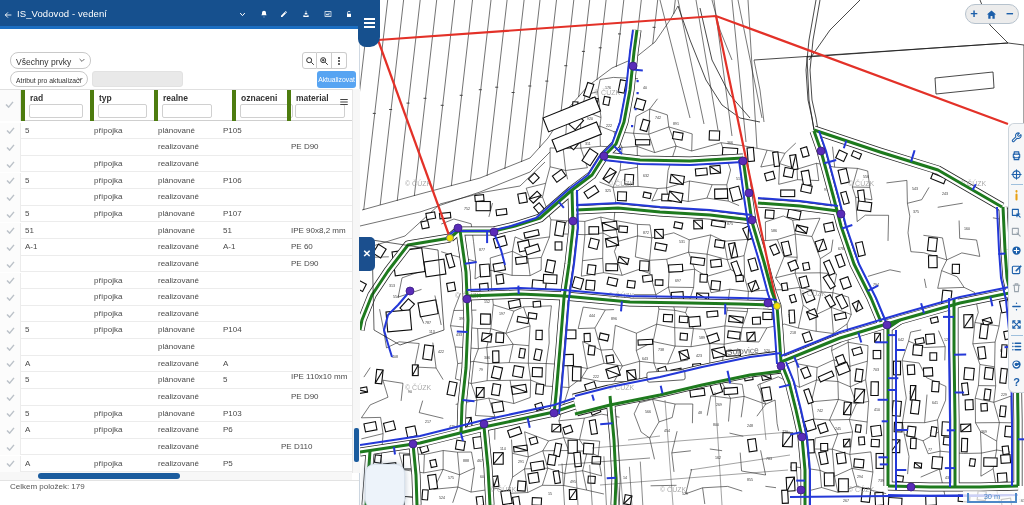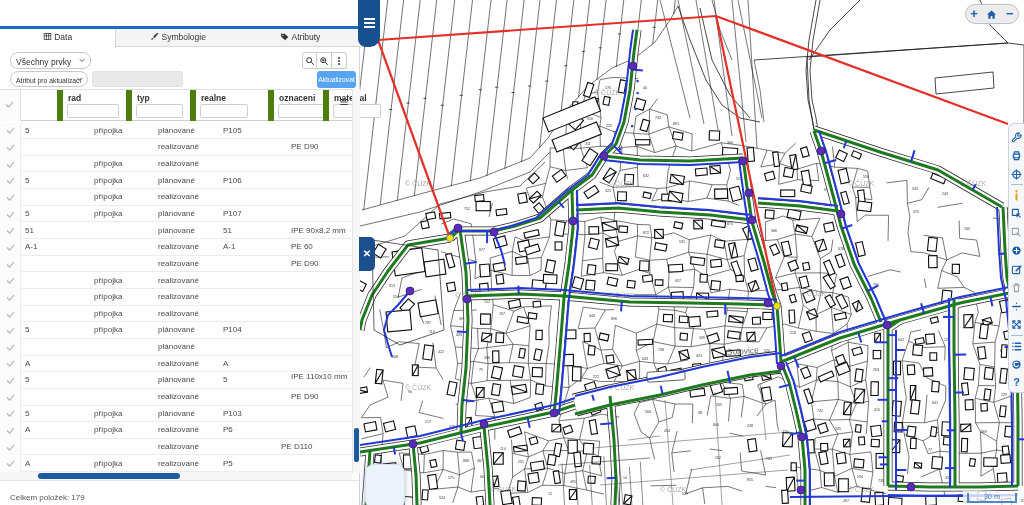--- a/index.html
+++ b/index.html
@@ -13,34 +13,34 @@
 .tab.active { background:#fff; border-right:1px solid #d8d8d8; height:19px; z-index:2; }
 .sel { position:absolute; border:1px solid #c9c9c9; border-radius:8px; background:#fff; font-size:8.5px; color:#333; }
 .sel .cv { position:absolute; right:5px; top:50%; margin-top:-2.5px; width:6px; height:5px; }
 #btns { position:absolute; left:302px; top:52px; height:17px; display:flex; }
 #btns .b { width:15px; height:17px; border:1px solid #ccc; border-left:none; background:#fff; display:flex; align-items:center; justify-content:center; }
 #btns .b:first-child { border-left:1px solid #ccc; border-radius:3px 0 0 3px; }
 #btns .b:last-child { border-radius:0 3px 3px 0; }
 #dis { position:absolute; left:92px; top:71px; width:91px; height:16px; background:#e9e9e9; border:1px solid #e2e2e2; border-radius:3px; }
 #akt { position:absolute; left:317px; top:70.5px; width:39px; height:17px; background:#57a4f2; color:#fff; font-size:6.8px; border-radius:3px; text-align:center; line-height:17px; }
 #thead { position:absolute; left:0; top:89px; width:352px; height:31.5px; background:#fff; border-top:1px solid #e0e0e0; border-bottom:1px solid #cfcfcf; }
-.hcol { position:absolute; top:0; height:31px; border-left:6px solid #4d7c0f;margin-left:36px; }
+.hcol { position:absolute; top:0; height:31px; border-left:4px solid #4d7c0f; }
 .hlab { font-size:8.5px; font-weight:bold; color:#333; margin:3px 0 0 5px; }
 .hfil { position:absolute; left:4px; right:7px; top:14px; height:14px; border:1px solid #d0d0d0; border-radius:2px; background:#fff; }
 #chkhead { position:absolute; left:0; top:0; width:21px; height:31px; border-right:1px solid #e4e4e4; background:#fbfbfb; }
 #burger3 { position:absolute; right:3px; top:3px; color:#444; }
 .trow { position:absolute; left:0; width:352px; border-bottom:1px solid #ececec; background:#fff; }
 .cell { position:absolute; font-size:8px; color:#4a4a4a; line-height:16.65px; white-space:nowrap; overflow:hidden; }
 .chk { position:absolute; width:21px; border-right:1px solid #ececec; background:#fcfcfc; display:flex; align-items:center; justify-content:center; }
 #vscroll { position:absolute; left:352px; top:89px; width:8px; height:384px; background:#f7f7f7; border-left:1px solid #e6e6e6; }
 #vthumb { position:absolute; left:1px; top:339px; width:5px; height:34px; background:#1b5c9e; border-radius:2px; }
 #hscroll { position:absolute; left:0px; top:471.5px; width:352px; height:8.5px; background:#f7f7f7; }
 #hthumb { position:absolute; left:38px; top:1.5px; width:142px; height:6px; background:#1b5c9e; border-radius:3px; }
 #foot { position:absolute; left:0; top:480px; width:359px; height:25px; border-top:1px solid #e3e3e3; font-size:8px; color:#555; background:#fff; }
-#foot span { position:absolute; left:10px; top:12px; }
+#foot span { position:absolute; left:10px; top:1px; }
 #map { position:absolute; left:360px; top:0; width:664px; height:505px; background:#fff; overflow:hidden; }
 #burgerbox { position:absolute; left:358px; top:0; width:22px; height:47px; background:#16508e; border-radius:0 0 10px 8px; z-index:6; }
 #burgerbox .bar { position:absolute; left:6px; width:10.5px; height:2.2px; background:#fff; }
 #closer { position:absolute; left:359px; top:237px; width:16px; height:34px; background:#1b4f8e; border-radius:0 5px 5px 0; z-index:6; color:#fff; font-size:10px; font-weight:bold; text-align:center; line-height:34px; }
 #zoompill { position:absolute; left:965px; top:4px; width:54px; height:20px; background:#ececec; border:1px solid #b6c2cd; border-radius:10px; z-index:6; display:flex; align-items:center; justify-content:space-around; color:#1c5faa; }
 #zoompill .z { font-size:13px; font-weight:bold; line-height:18px; }
 #rtool { position:absolute; left:1008px; top:123px; width:16px; height:270px; background:#f6f7f8; border:1px solid #ccd4db; border-right:none; border-radius:6px 0 0 6px; z-index:6; display:flex; flex-direction:column; align-items:center; padding-top:4px; }
 .tbi { height:18.6px; display:flex; align-items:center; justify-content:center; }
 .tbsep { width:12px; height:1px; background:#9fc0dd; margin:1px 0; }
 #ovw { position:absolute; left:365px; top:464px; width:40px; height:45px; background:#edf3fa; border:1px solid #d9e2ec; border-radius:9px; box-shadow:0 0 6px rgba(120,140,160,.5); z-index:6; }
@@ -2805,34 +2805,45 @@
   </div>
   <div id="vscroll">
       <div id="vthumb"></div>
     </div>
   <div id="hscroll">
       <div id="hthumb"></div>
     </div>
   <div id="foot">
       <span>Celkem položek: 179</span>
     </div>
+  <div id="hdr">
+    <svg class="hic" style="left:4px;top:11px" width="8" height="8" viewBox="0 0 24 24" fill="none" stroke="#fff" stroke-width="2.6" stroke-linecap="round">
+        <path d="M21 12 H4 M11 5 l-7 7 7 7"></path>
+      </svg>
+    <div class="title">IS_Vodovod - vedení</div>
+    <svg class="hic" style="left:239px;top:11px" width="7" height="7" viewBox="0 0 24 24" fill="none" stroke="#fff" stroke-width="3.4">
+        <path d="M4 7 l8 9 8 -9"></path>
+      </svg>
+    <svg class="hic" style="left:260px;top:10px" width="8" height="8" viewBox="0 0 24 24" fill="#fff">
+        <path d="M12 2 a6 6 0 0 0 -6 6 v4 l-2 4 h16 l-2 -4 V8 a6 6 0 0 0 -6 -6 M10 20 a2 2 0 0 0 4 0"></path>
+      </svg>
+    <svg class="hic" style="left:280px;top:10px" width="8" height="8" viewBox="0 0 24 24" fill="#fff">
+        <path d="M3 17 L14 6 l4 4 L7 21 H3 Z M15 5 l2-2 4 4-2 2 Z"></path>
+      </svg>
+    <svg class="hic" style="left:302px;top:10px" width="8" height="8" viewBox="0 0 24 24" fill="#fff">
+        <path d="M11 2 h2 v7 h4 l-5 6 -5 -6 h4 Z M4 17 l2 -3 h2 l-1 3 h10 l-1 -3 h2 l2 3 v4 H4 Z"></path>
+      </svg>
+    <svg class="hic" style="left:324px;top:10px" width="8" height="8" viewBox="0 0 24 24" fill="#fff">
+        <path d="M2 4 h20 v16 H2 Z M4 6 v12 h16 V6 Z M5 16 l4 -6 3 4 2 -2 4 4 Z M15 8 a1.8 1.8 0 1 0 .1 0 Z" fill-rule="evenodd"></path>
+      </svg>
+    <svg class="hic" style="left:345px;top:10px" width="8" height="8" viewBox="0 0 24 24" fill="#fff">
+        <path d="M7 11 V8 a5 5 0 0 1 9.5 -2 l-1.8 .8 A3 3 0 0 0 9 8 v3 h9 v10 H6 V11 Z"></path>
+      </svg>
+  </div>
   <div id="hdrline"></div>
-  <div id="tabs">
-    <div class="tab active" style="left:0;width:116px"><svg width="9" height="9" viewBox="0 0 24 24" style="vertical-align:-1px" fill="none" stroke="#333" stroke-width="2">
-          <rect x="3" y="4" width="18" height="16"></rect>
-          <path d="M3 10 h18 M9 4 v16 M15 4 v16"></path>
-        </svg> Data</div>
-    <div class="tab" style="left:116px;width:124px"><svg width="9" height="9" viewBox="0 0 24 24" style="vertical-align:-1px" fill="#333">
-          <path d="M20 2 l2 2 -9 11 -4 -0 0 -4 Z M7 16 c-2 0-3 1-4 4 2 0 5 0 6-2 Z"></path>
-        </svg> Symbologie</div>
-    <div class="tab" style="left:240px;width:120px"><svg width="10" height="10" viewBox="0 0 24 24" style="vertical-align:-2px" fill="#333">
-          <path d="M2 4 l9 0 9 8 -8 8 -9 -9 Z"></path>
-          <circle cx="7" cy="8" r="1.6" fill="#fff"></circle>
-        </svg> Atributy</div>
-  </div>
   <div class="sel" style="left:10px;top:52px;width:81px;height:17px">
       <span style="position:absolute;left:5px;top:4px">Všechny prvky</span>
       <svg class="cv" viewBox="0 0 10 7" fill="none" stroke="#555" stroke-width="1.5">
         <path d="M1 1 l4 4 4-4"></path>
       </svg>
     </div>
   <div id="btns">
     <div class="b">
         <svg width="10" height="10" viewBox="0 0 24 24" fill="none" stroke="#333" stroke-width="2.4">
           <circle cx="10" cy="10" r="6"></circle>

